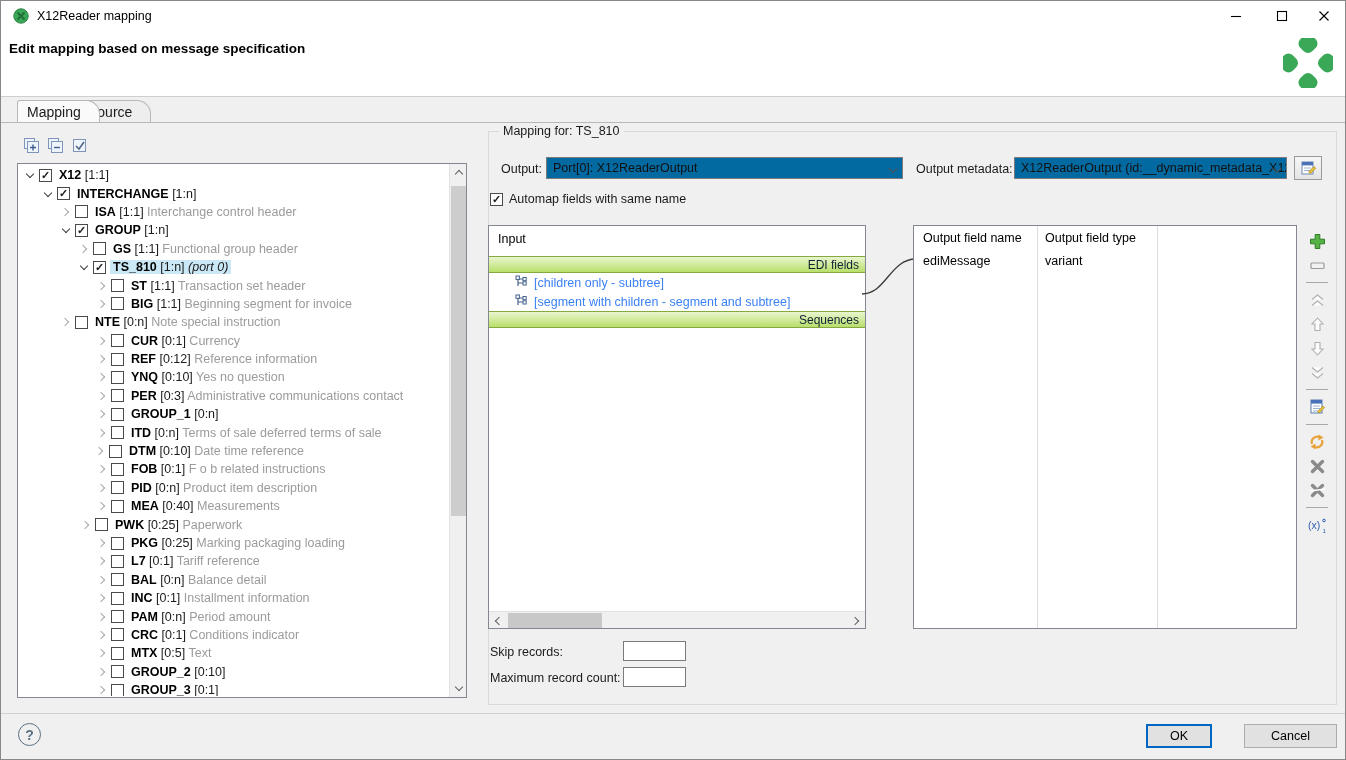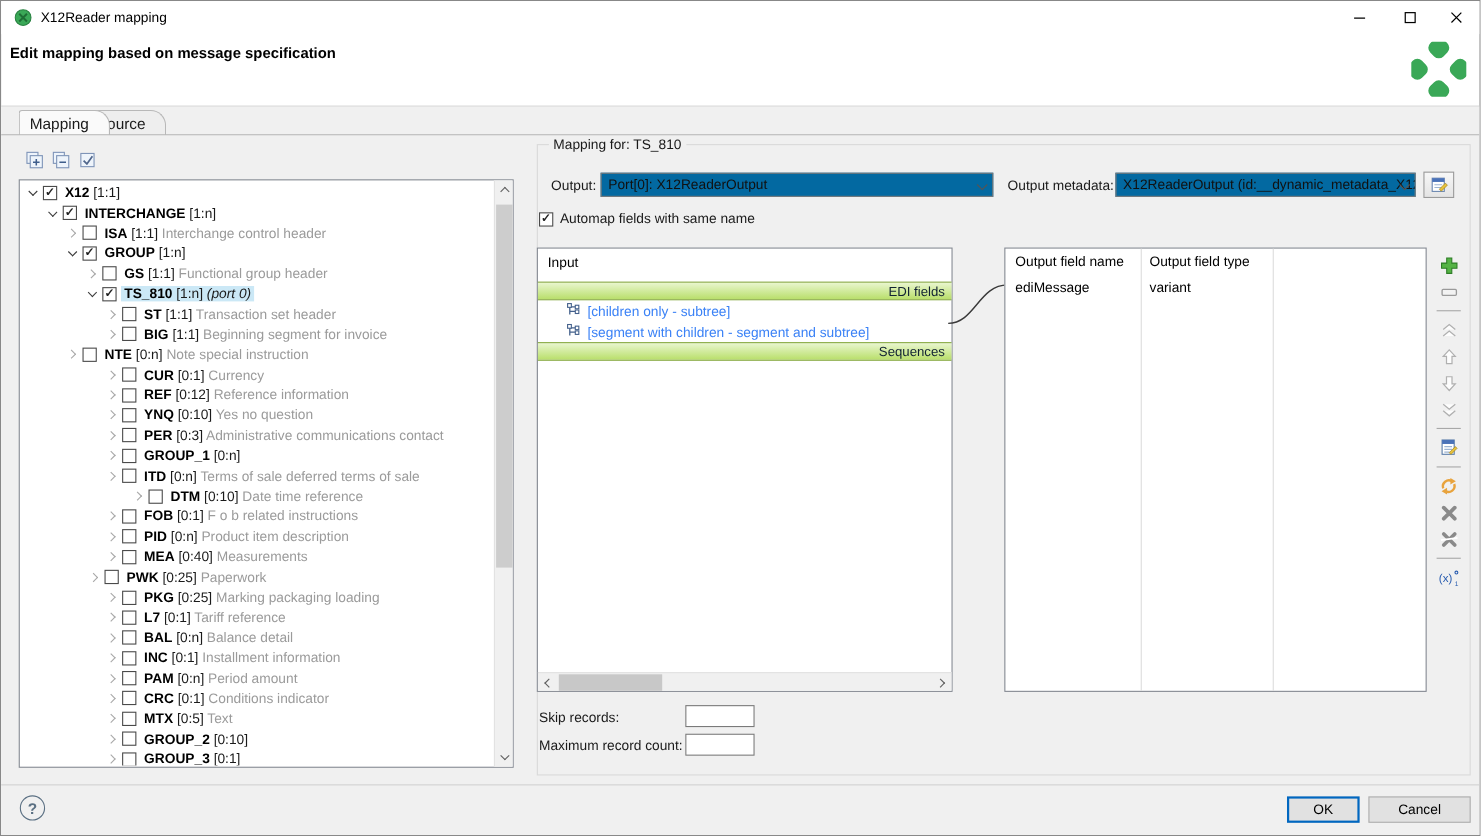--- a/index.html
+++ b/index.html
@@ -86,21 +86,21 @@
 
   
   .num-input { position:absolute; width:63px; height:20px; background:#fff; border:1px solid #7a7a7a; }
 
   
   .footer { position:absolute; left:0; top:712px; width:100%; height:48px; background:#f0f0f0; border-top:1px solid #d0d0d0; }
   .help-btn { position:absolute; left:17px; top:9px; width:23px; height:23px; border:1.6px solid #5b7083; border-radius:50%;
               display:flex; align-items:center; justify-content:center; color:#5b7083; font-size:14px; font-weight:bold; }
   .btn { position:absolute; top:10px; height:24px; background:#e1e1e1; border:1px solid #adadad; display:flex; align-items:center;
          justify-content:center; font-size:12.5px; color:#000; }
-  .btn.ok { left:1145px; width:66px; border:2px solid #0067c0;margin-left:24px; }
+  .btn.ok { left:1145px; width:66px; border:2px solid #0067c0; }
   .btn.cancel { left:1243px; width:93px; }
 
   .conn-svg { position:absolute; left:855px; top:245px; width:70px; height:60px; pointer-events:none; }
 </style>
 </head>
 <body>
 
 <div class="window">
 
   <div class="titlebar">
@@ -272,21 +272,21 @@
           <span class="cb"></span>
           <span class="tree-label"><span class="seg-name">GROUP_1</span><span class="seg-card"> [0:n]</span></span>
         </div>
         <div class="tree-row" style="padding-left: 76px;">
           <span class="twisty col">
             <i class="chev"></i>
           </span>
           <span class="cb"></span>
           <span class="tree-label"><span class="seg-name">ITD</span><span class="seg-card"> [0:n]</span><span class="seg-desc"> Terms of sale deferred terms of sale</span></span>
         </div>
-        <div class="tree-row" style="padding-left: 74px; margin-left: 26px;">
+        <div class="tree-row" style="padding-left: 74px;">
           <span class="twisty col">
             <i class="chev"></i>
           </span>
           <span class="cb"></span>
           <span class="tree-label"><span class="seg-name">DTM</span><span class="seg-card"> [0:10]</span><span class="seg-desc"> Date time reference</span></span>
         </div>
         <div class="tree-row" style="padding-left: 76px;">
           <span class="twisty col">
             <i class="chev"></i>
           </span>

